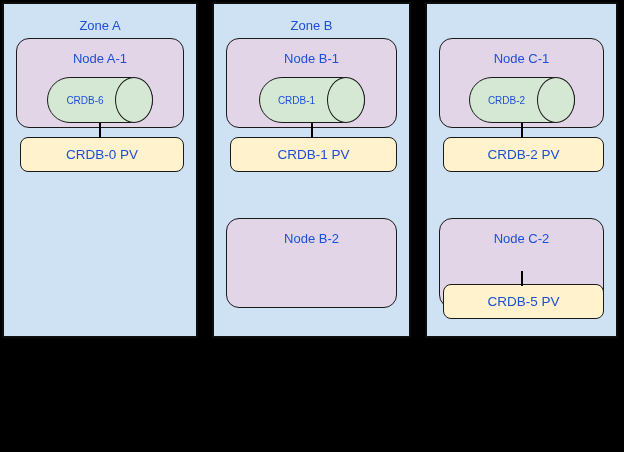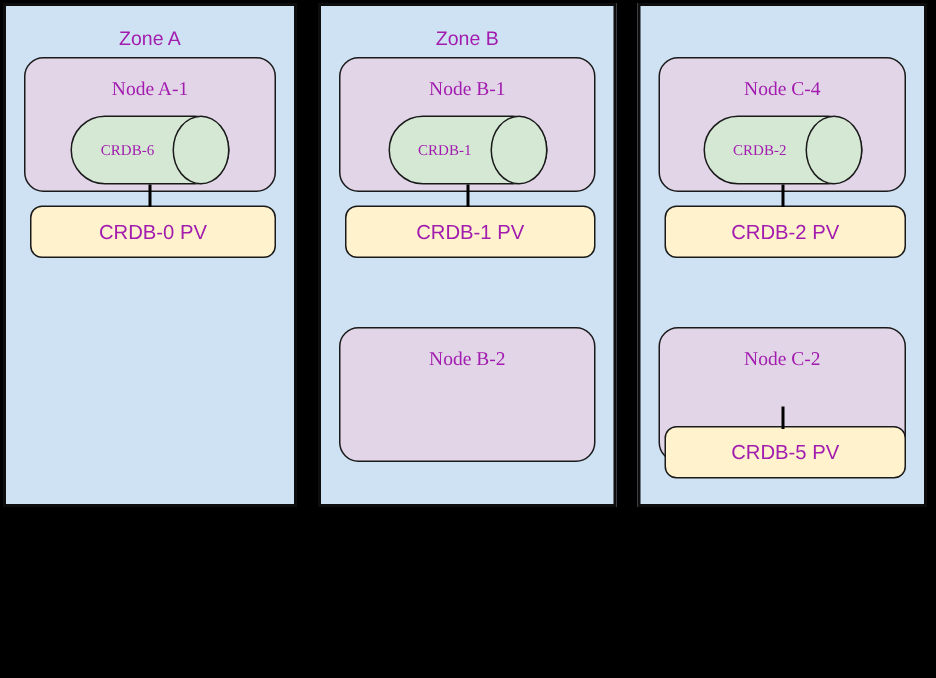--- a/index.html
+++ b/index.html
@@ -2,21 +2,21 @@
 <html><head>
 <meta charset="utf-8">
 <style>
   html, body { margin: 0; padding: 0; background: #000; }
   .canvas {
     position: relative;
     width: 624px;
     height: 400px;
     background: #000000;
     font-family: "Liberation Sans", sans-serif;
-    color: #a21caf;
+    color: #1d4ed8;
     overflow: hidden;
   }
   .zone {
     position: absolute;
     top: 2px;
     height: 336px;
     background: #cfe2f3;
     border: 2px solid #0d0d0d;
     box-sizing: border-box;
   }
@@ -31,21 +31,20 @@
     line-height: 14px;
   }
   .node {
     position: absolute;
     left: 12px; right: 12px;
     height: 90px;
     background: #e1d5e7;
     border: 1px solid #1a1a1a;
     border-radius: 13px;
     box-sizing: border-box;
-    font-family: Liberation Serif, serif;
   }
   .node-1 { top: 34px; }
   .node-2 { top: 182px; margin-top: 32px; }
   .node-title {
     position: absolute;
     top: 13px; left: 0; right: 0;
     text-align: center;
     font-size: 13px;
     line-height: 14px;
   }
@@ -142,21 +141,21 @@
     </div>
 
     <div class="node node-2">
       <div class="node-title">Node B-2</div>
     </div>
   </div>
 
   <div class="zone zone-c">
 
     <div class="node node-1">
-      <div class="node-title">Node C-4</div>
+      <div class="node-title">Node C-1</div>
       <div class="cyl">
         <div class="cyl-cap"></div>
         <div class="cyl-label">CRDB-2</div>
       </div>
     </div>
     <div class="connector connector-1"></div>
     <div class="pv pv-1">
       <span>CRDB-2 PV</span>
     </div>
 

